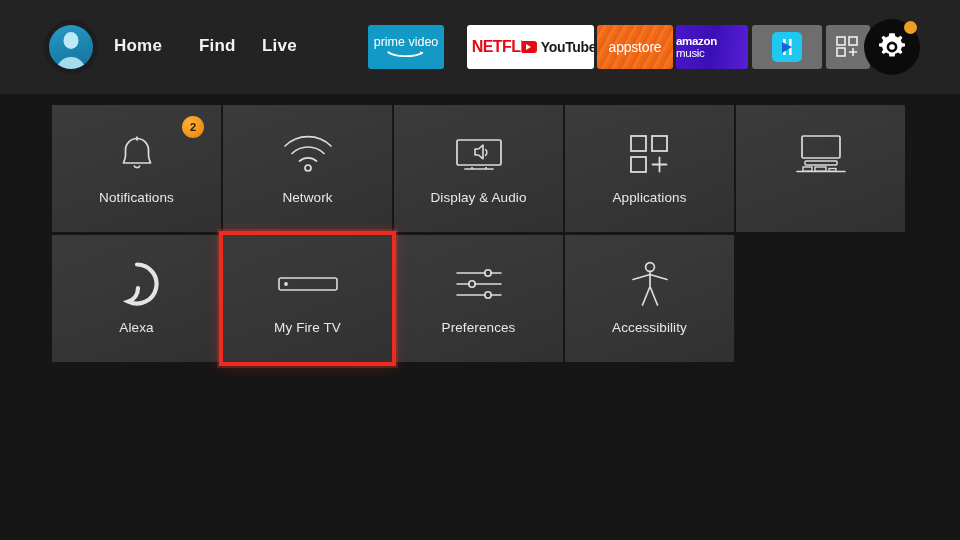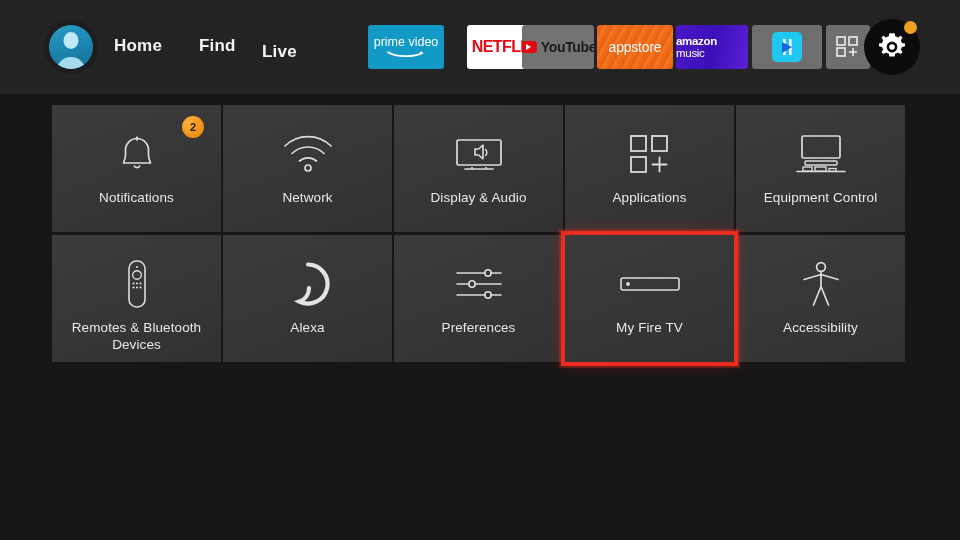--- a/index.html
+++ b/index.html
@@ -44,30 +44,30 @@
     background:#a5dced;
   }
 
   .navitem {
     position:absolute; top:36px;
     color:#f2f2f2; font-size:17px; font-weight:bold;
     letter-spacing:.2px;
   }
   #nav-home { left:114px; }
   #nav-find { left:199px; }
-  #nav-live { left:262px;margin-top:6px; }
+  #nav-live { left:262px; }
 
   .apptile {
     position:absolute; top:25px; height:44px;
     border-radius:3px; overflow:hidden;
     display:flex; align-items:center; justify-content:center;
   }
   #app-prime   { left:368px; width:76px; background:#1399c6; }
   #app-netflix { left:447px; width:72px; background:#ffffff;margin-left:20px; }
-  #app-youtube { left:522px; width:72px; background:#737373; }
+  #app-youtube { left:522px; width:72px; background:#ffffff; }
   #app-appstore{ left:597px; width:76px; background:
      repeating-linear-gradient(118deg,#f06a14 0 3px,#e9611a 3px 6px,#f47520 6px 9px); }
   #app-music   { left:676px; width:72px; background:linear-gradient(100deg,#4b17c8 0%,#3a10b6 50%,#5a1fd6 100%); }
   #app-generic { left:752px; width:70px; background:#6e6e6e; }
   #app-grid    { left:826px; width:44px; background:#6e6e6e; }
 
   .prime-txt { color:#fff; font-size:12.5px; font-weight:normal; line-height:1; }
   .prime-smile { display:block; width:42px; height:8px; margin:2px auto 0; position:relative; }
   .netflix-txt { color:#e50914; font-size:16px; font-weight:bold; letter-spacing:-.6px; }
   .yt-row { display:flex; align-items:center; gap:4px; }
@@ -274,73 +274,56 @@
       <div class="ico">
         <svg width="54" height="42" viewBox="0 0 54 42">
           <rect x="8" y="3" width="38" height="22" rx="1.4" fill="none" stroke="#dcdcdc" stroke-width="1.7"></rect>
           <rect x="11" y="28" width="32" height="4" rx="1" fill="none" stroke="#dcdcdc" stroke-width="1.5"></rect>
           <path d="M3 38.5 h48" stroke="#dcdcdc" stroke-width="1.6" stroke-linecap="round"></path>
           <rect x="9" y="34" width="9" height="4.2" fill="none" stroke="#dcdcdc" stroke-width="1.4"></rect>
           <rect x="21" y="34" width="11" height="4.2" fill="none" stroke="#dcdcdc" stroke-width="1.4"></rect>
           <rect x="35" y="35.5" width="7" height="2.8" fill="none" stroke="#dcdcdc" stroke-width="1.3"></rect>
         </svg>
       </div>
-      <div class="lbl">Equipment Control</div>
-    </div>
-
-    <div class="tile">
-      <div class="ico">
-        <svg width="26" height="50" viewBox="0 0 26 50">
-          <rect x="5" y="2" width="16" height="46" rx="7.5" fill="none" stroke="#dcdcdc" stroke-width="1.6"></rect>
-          <circle cx="13" cy="8" r="1.1" fill="#dcdcdc"></circle>
-          <circle cx="13" cy="16" r="4.3" fill="none" stroke="#dcdcdc" stroke-width="1.4"></circle>
-          <circle cx="9.5" cy="24.5" r="1.1" fill="#dcdcdc"></circle>
-          <circle cx="13" cy="24.5" r="1.1" fill="#dcdcdc"></circle>
-          <circle cx="16.5" cy="24.5" r="1.1" fill="#dcdcdc"></circle>
-          <circle cx="9.5" cy="28.5" r="1.1" fill="#dcdcdc"></circle>
-          <circle cx="13" cy="28.5" r="1.1" fill="#dcdcdc"></circle>
-          <circle cx="16.5" cy="28.5" r="1.1" fill="#dcdcdc"></circle>
-        </svg>
-      </div>
-      <div class="lbl">Remotes &amp; Bluetooth Devices</div>
-    </div>
+    </div>
+
 
     <div class="tile">
       <div class="ico">
         <svg width="46" height="46" viewBox="0 0 46 46">
           <path d="M23 3.5 a19.5 19.5 0 1 1 -8.6 37 c6-2 9.6-7.5 9.6-13.5" fill="none" stroke="#e4e4e4" stroke-width="4.2" stroke-linecap="round"></path>
         </svg>
       </div>
       <div class="lbl">Alexa</div>
+    </div>
+
+    <div class="tile selected">
+      <div class="ico">
+        <svg width="60" height="22" viewBox="0 0 60 22">
+          <rect x="1" y="5" width="58" height="12" rx="2" fill="none" stroke="#dcdcdc" stroke-width="1.6"></rect>
+          <circle cx="8" cy="11" r="1.9" fill="#dcdcdc"></circle>
+        </svg>
+      </div>
+      <div class="lbl">My Fire TV</div>
     </div>
 
     <div class="tile">
       <div class="ico">
         <svg width="48" height="34" viewBox="0 0 48 34">
           <path d="M2 6 h28 M36 6 h10" stroke="#dcdcdc" stroke-width="1.6" stroke-linecap="round"></path>
           <circle cx="33" cy="6" r="3.2" fill="none" stroke="#dcdcdc" stroke-width="1.6"></circle>
           <path d="M2 17 h12 M20 17 h26" stroke="#dcdcdc" stroke-width="1.6" stroke-linecap="round"></path>
           <circle cx="17" cy="17" r="3.2" fill="none" stroke="#dcdcdc" stroke-width="1.6"></circle>
           <path d="M2 28 h28 M36 28 h10" stroke="#dcdcdc" stroke-width="1.6" stroke-linecap="round"></path>
           <circle cx="33" cy="28" r="3.2" fill="none" stroke="#dcdcdc" stroke-width="1.6"></circle>
         </svg>
       </div>
       <div class="lbl">Preferences</div>
     </div>
 
-    <div class="tile selected">
-      <div class="ico">
-        <svg width="60" height="22" viewBox="0 0 60 22">
-          <rect x="1" y="5" width="58" height="12" rx="2" fill="none" stroke="#dcdcdc" stroke-width="1.6"></rect>
-          <circle cx="8" cy="11" r="1.9" fill="#dcdcdc"></circle>
-        </svg>
-      </div>
-      <div class="lbl">My Fire TV</div>
-    </div>
-
     <div class="tile">
       <div class="ico">
         <svg width="42" height="48" viewBox="0 0 42 48">
           <circle cx="21" cy="7" r="4.4" fill="none" stroke="#dcdcdc" stroke-width="1.7"></circle>
           <path d="M21 12.5 v14 M21 14.5 L4 19.5 M21 14.5 L38 19.5 M21 26.5 L13.5 45 M21 26.5 L28.5 45" fill="none" stroke="#dcdcdc" stroke-width="1.7" stroke-linecap="round" stroke-linejoin="round"></path>
         </svg>
       </div>
       <div class="lbl">Accessibility</div>
     </div>
 

